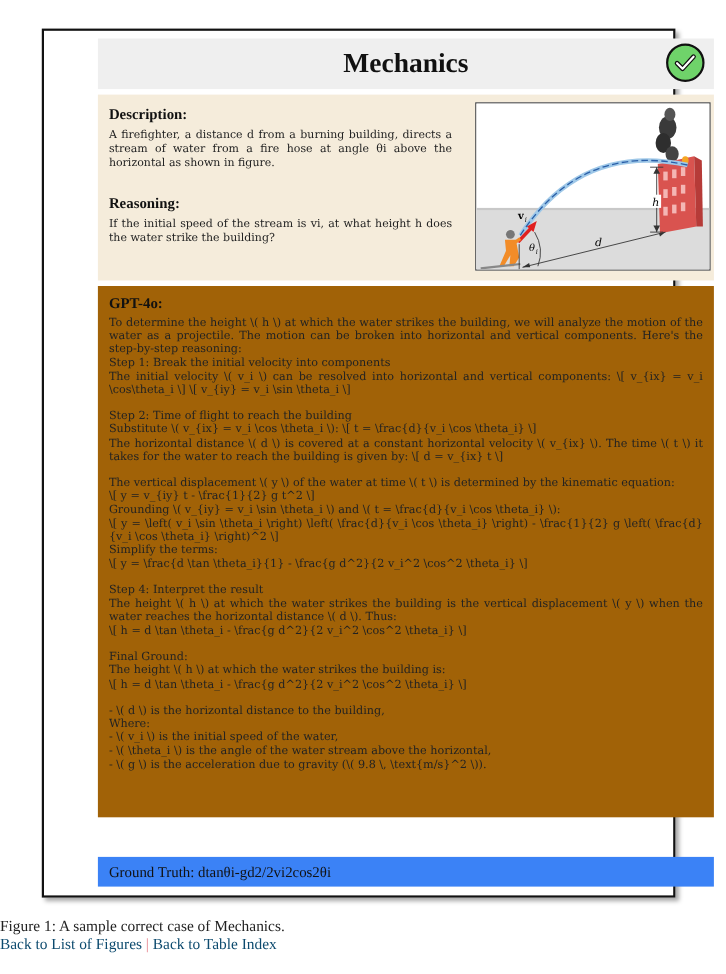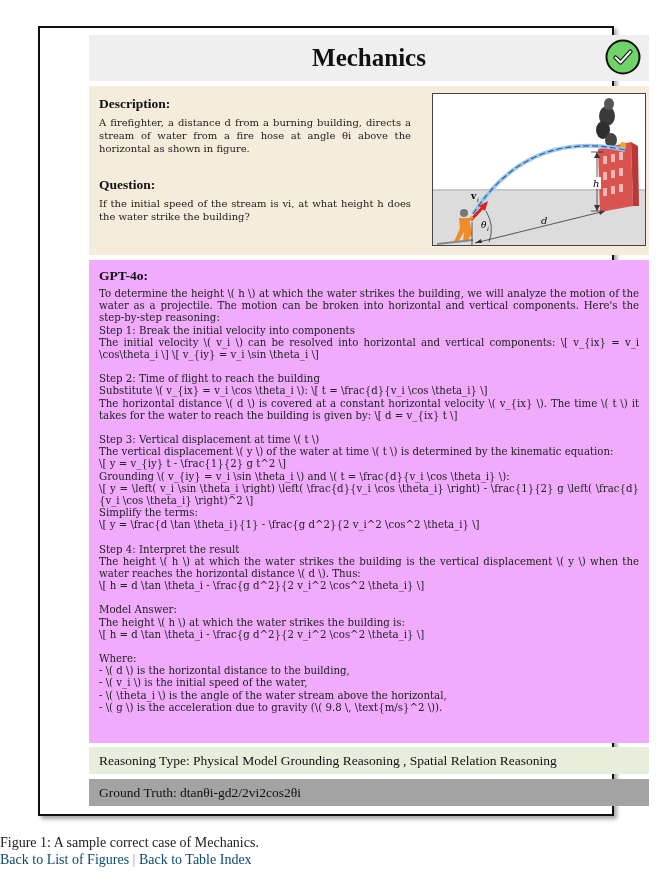--- a/index.html
+++ b/index.html
@@ -13,27 +13,27 @@
   .panel { position: absolute; left: 7px; width: 560px; box-sizing: border-box; margin-left: 42px; }
   .hdr { top: 7px; height: 46px; background: #efefef; }
   .hdr .title { position: absolute; left: 0; right: 0; top: 9px; text-align: center; font-family: "Liberation Serif", serif; font-size: 25px; font-weight: bold; color: #111; }
   .check { position: absolute; right: 8px; top: 4px; width: 36px; height: 36px; }
   .desc { top: 58px; height: 169px; background: #f5ecdb; }
   .sec-title { font-family: "Liberation Serif", serif; font-size: 13.5px; font-weight: bold; color: #111; }
   .body-text { font-family: "DejaVu Serif", serif; font-size: 10px; line-height: 13px; color: #222; text-align: justify; }
   .desc .left { position: absolute; left: 10px; top: 10px; width: 312px; }
   .desc .q { margin-top: 22px; }
   .figure { position: absolute; left: 343px; top: 7px; width: 212px; height: 151px; border: 1.5px solid #444; background: #fff; overflow: hidden; }
-  .gpt { top: 232px; height: 483px; background: #f0abfc; }
+  .gpt { top: 232px; height: 483px; background: #a16207; }
   .gpt .inner { position: absolute; left: 10px; top: 8px; right: 10px; }
   .gpt .body-text { font-size: 10.2px; line-height: 12.2px; margin-top: 4px; }
   .gpt .body-text p { margin: 0; }
   .gpt .gap { height: 12px; }
   .rt { top: 719px; height: 27px; background: #e8eedc; }
-  .gt { top: 751px; height: 27px; background: #a3a3a3; }
+  .gt { top: 751px; height: 27px; background: #3b82f6; }
   .rt span, .gt span { position: absolute; left: 10px; top: 6px; font-family: "Liberation Serif", serif; font-size: 13.5px; color: #111; }
   .caption { position: absolute; left: 0; width: 660px; top: 834px; text-align: left; font-family: "Liberation Serif", serif; font-size: 14px; color: #222; line-height: 17px; }
   .caption .sep { color: #e5808a; }
   .caption a { color: #0c4a6e; text-decoration: none; }
 </style>
 </head>
 <body>
 
 <div class="card">
   <div class="panel hdr">
@@ -42,21 +42,21 @@
       <circle cx="18" cy="18" r="16.5" fill="#6fd36a" stroke="#111" stroke-width="2"></circle>
       <path d="M10.5 18.5 L15.5 23.5 L25.5 12.5" fill="none" stroke="#111" stroke-width="4.2" stroke-linecap="round" stroke-linejoin="round"></path>
       <path d="M10.5 18.5 L15.5 23.5 L25.5 12.5" fill="none" stroke="#fff" stroke-width="2" stroke-linecap="round" stroke-linejoin="round"></path>
     </svg>
   </div>
 
   <div class="panel desc">
     <div class="left">
       <div class="sec-title">Description:</div>
       <div class="body-text" style="margin-top:4px">A firefighter, a distance  d  from a burning building, directs a stream of water from a fire hose at angle  θi  above the horizontal as shown in figure.</div>
-      <div class="sec-title q">Question:</div>
+      <div class="sec-title q">Reasoning:</div>
       <div class="body-text" style="margin-top:4px">If the initial speed of the stream is vi, at what height h does the water strike the building?</div>
     </div>
     <div class="figure">
       <svg width="212" height="151" viewBox="0 0 212 151">
         <rect x="0" y="0" width="212" height="151" fill="#ffffff"></rect>
         <polygon points="0,95 212,95 212,151 0,151" fill="#dcdcdc"></polygon>
         <rect x="0" y="95" width="212" height="2" fill="#c8c8c8"></rect>
 
         <g>
           <ellipse cx="174" cy="22" rx="8" ry="10" fill="#3a3a3a"></ellipse>
@@ -123,48 +123,44 @@
       <div class="sec-title">GPT-4o:</div>
       <div class="body-text">
         <p>To determine the height \( h \) at which the water strikes the building, we will analyze the motion of the water as a projectile. The motion can be broken into horizontal and vertical components. Here's the step-by-step reasoning:</p>
         <p>Step 1: Break the initial velocity into components</p>
         <p>The initial velocity \( v_i \) can be resolved into horizontal and vertical components: \[ v_{ix} = v_i \cos\theta_i \] \[ v_{iy} = v_i \sin \theta_i \]</p>
         <div class="gap"></div>
         <p>Step 2: Time of flight to reach the building</p>
         <p>Substitute \( v_{ix} = v_i \cos \theta_i \): \[ t = \frac{d}{v_i \cos \theta_i} \]</p>
         <p>The horizontal distance \( d \) is covered at a constant horizontal velocity \( v_{ix} \). The time \( t \) it takes for the water to reach the building is given by: \[ d = v_{ix} t \]</p>
         <div class="gap"></div>
-        <p>Step 3: Vertical displacement at time \( t \)</p>
         <p>The vertical displacement \( y \) of the water at time \( t \) is determined by the kinematic equation:</p>
         <p>\[ y = v_{iy} t - \frac{1}{2} g t^2 \]</p>
         <p>Grounding \( v_{iy} = v_i \sin \theta_i \) and \( t = \frac{d}{v_i \cos \theta_i} \):</p>
         <p>\[ y = \left( v_i \sin \theta_i \right) \left( \frac{d}{v_i \cos \theta_i} \right) - \frac{1}{2} g \left( \frac{d}{v_i \cos \theta_i} \right)^2 \]</p>
         <p> Simplify the terms:</p>
         <p>\[ y = \frac{d \tan \theta_i}{1} - \frac{g d^2}{2 v_i^2 \cos^2 \theta_i} \]</p>
         <div class="gap"></div>
         <p>Step 4: Interpret the result</p>
         <p>The height \( h \) at which the water strikes the building is the vertical displacement \( y \) when the water reaches the horizontal distance \( d \). Thus:</p>
         <p>\[ h = d \tan \theta_i - \frac{g d^2}{2 v_i^2 \cos^2 \theta_i} \]</p>
         <div class="gap"></div>
-        <p>Model Answer:</p>
+        <p>Final Ground:</p>
         <p>The height \( h \) at which the water strikes the building is:</p>
         <p>\[ h = d \tan \theta_i - \frac{g d^2}{2 v_i^2 \cos^2 \theta_i} \]</p>
         <div class="gap"></div>
+        <p>- \( d \) is the horizontal distance to the building,</p>
         <p>Where:</p>
-        <p>- \( d \) is the horizontal distance to the building,</p>
         <p>- \( v_i \) is the initial speed of the water,</p>
         <p>- \( \theta_i \) is the angle of the water stream above the horizontal,</p>
         <p>- \( g \) is the acceleration due to gravity (\( 9.8 \, \text{m/s}^2 \)).</p>
       </div>
     </div>
   </div>
 
-  <div class="panel rt">
-    <span>Reasoning Type: Physical Model Grounding Reasoning ,  Spatial Relation Reasoning</span>
-  </div>
   <div class="panel gt">
     <span>Ground Truth: dtanθi-gd2/2vi2cos2θi</span>
   </div>
 </div>
 
 <div class="caption">
   <div>Figure 1: A sample correct case of Mechanics.</div>
   <div>
     <a href="#">Back to List of Figures</a>
     <span class="sep">|</span>

